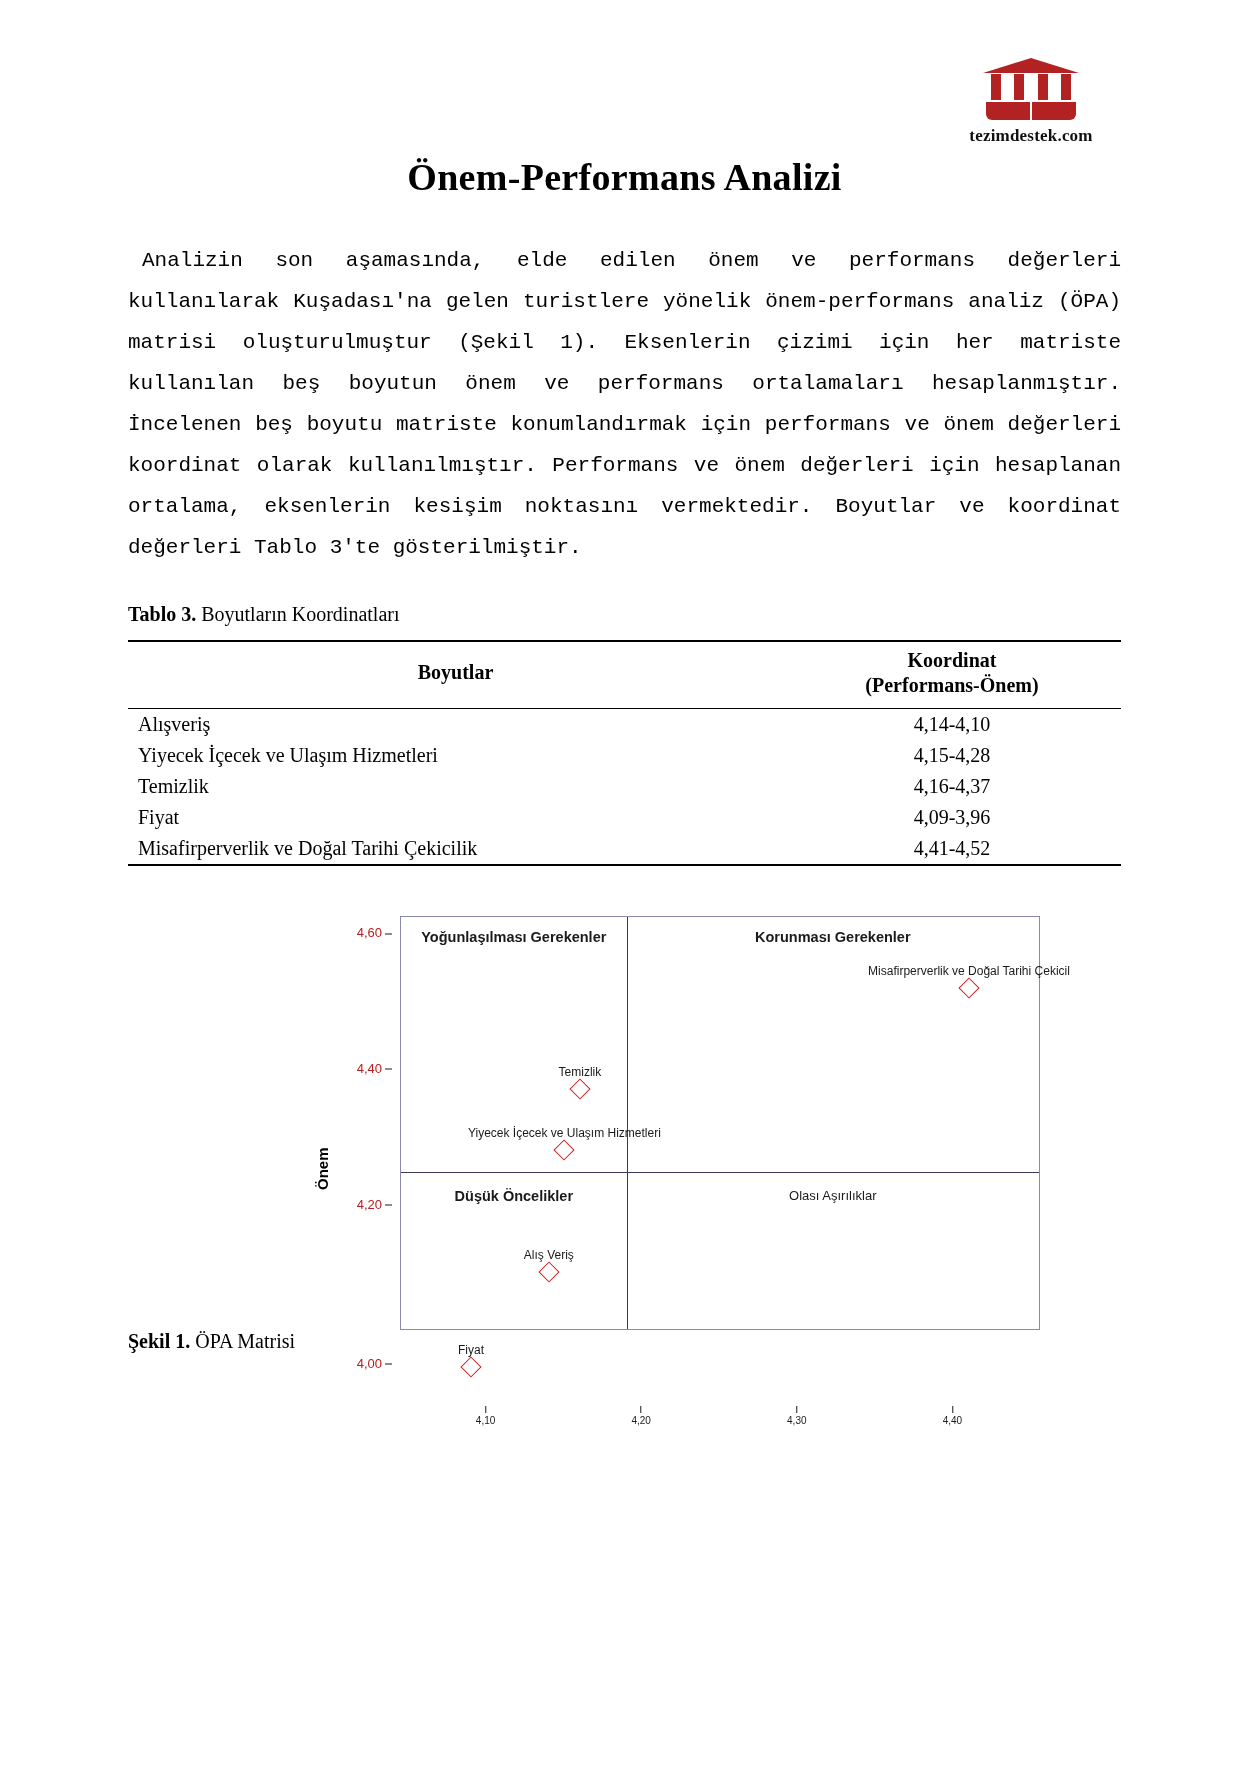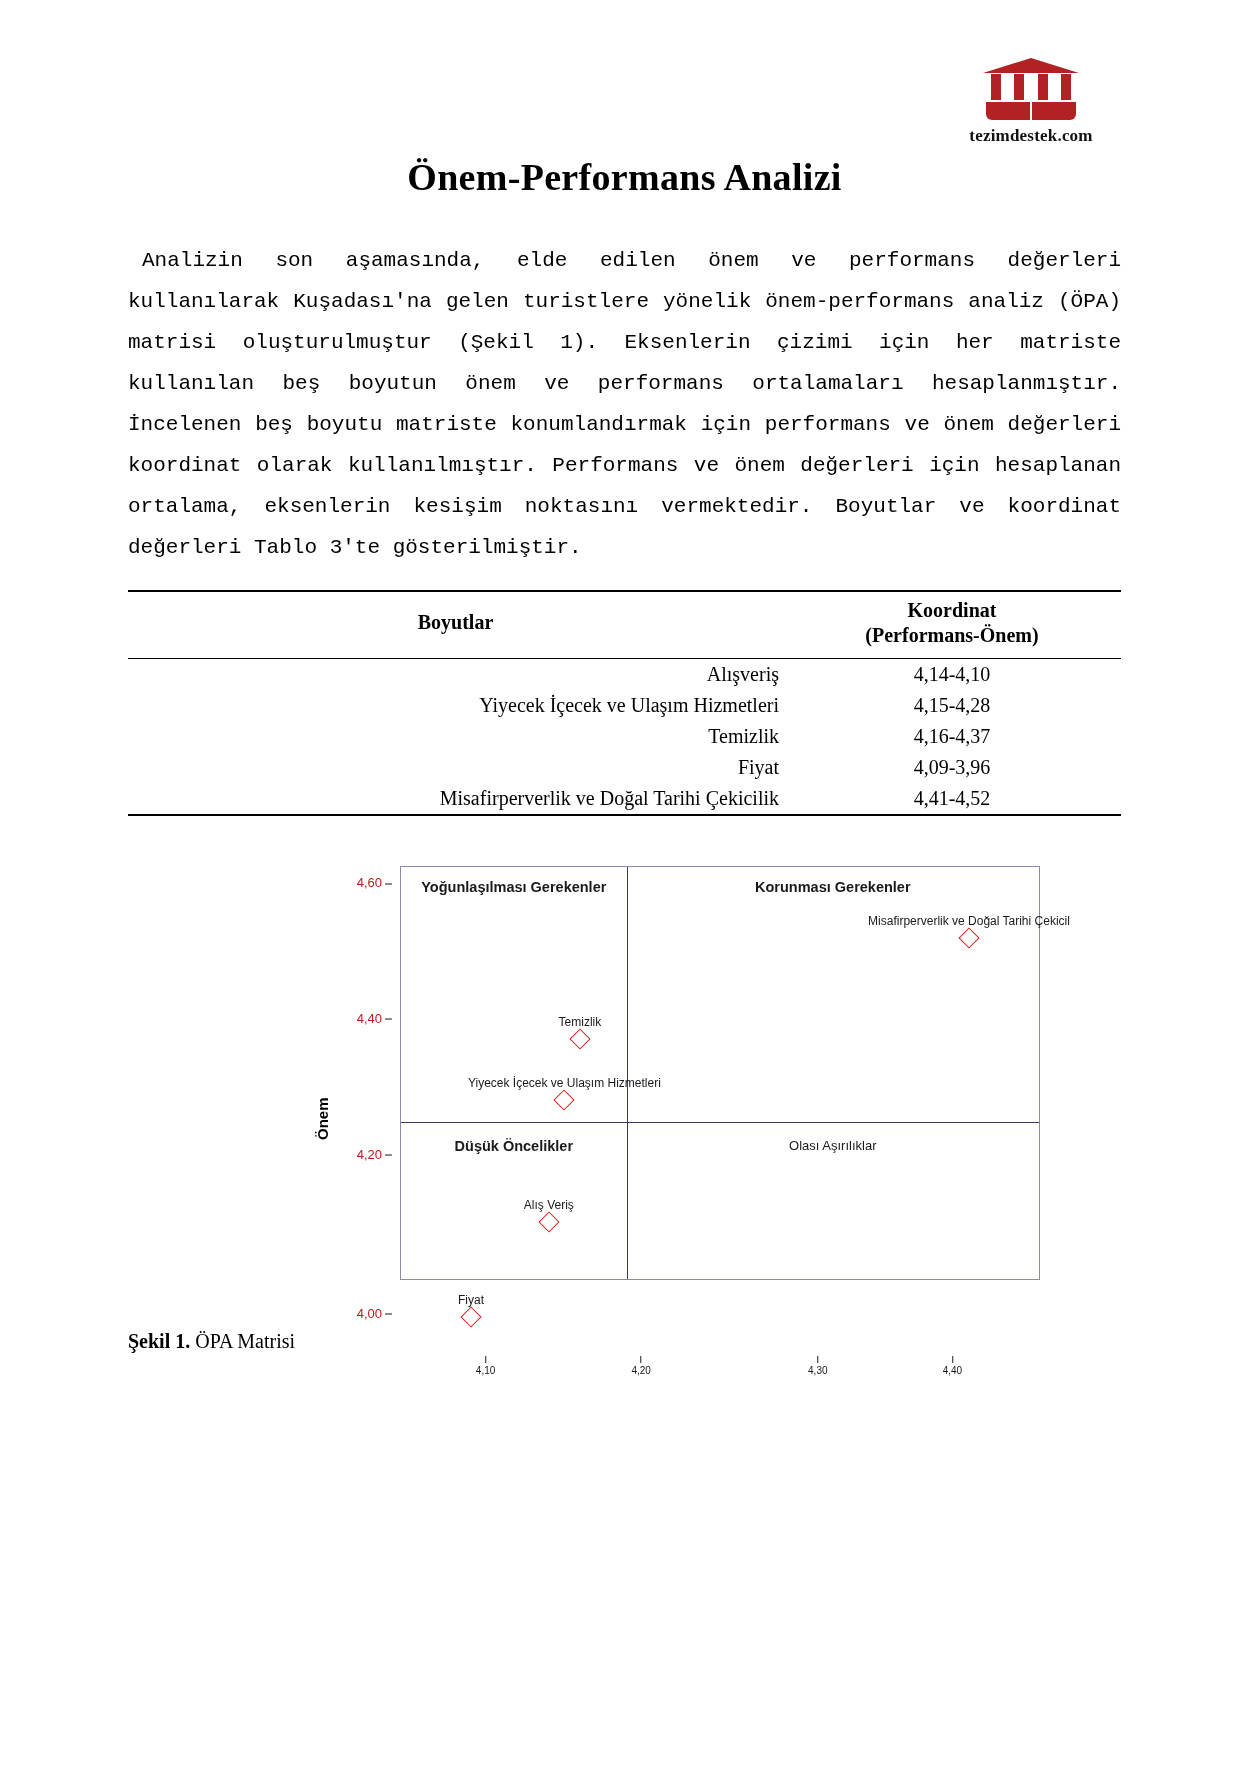--- a/index.html
+++ b/index.html
@@ -132,21 +132,21 @@
     border-top: 2px solid #000;
     border-bottom: 1px solid #000;
   }
   table.coord tbody tr:last-child {
     border-bottom: 2px solid #000;
   }
   table.coord td {
     padding: 4px 4px;
     font-size: 20px;
   }
-  table.coord td.dim { text-align: right; padding-left: 10px; }
+  table.coord td.dim { text-align: left; padding-left: 10px; }
   table.coord td.val { text-align: center; width: 330px; }
 
   
   .chart-wrap {
     margin-top: 40px;
     position: relative;
     width: 100%;
     height: 610px;
   }
   .chart-area {
@@ -273,20 +273,23 @@
         </div>
       <div class="logo-book"></div>
     </div>
     <div class="logo-text">tezimdestek.com</div>
   </div>
 
   <h1 class="doc-title">Önem-Performans Analizi</h1>
 
   <p class="body-par">Analizin son aşamasında, elde edilen önem ve performans değerleri kullanılarak Kuşadası'na gelen turistlere yönelik önem-performans analiz (ÖPA) matrisi oluşturulmuştur (Şekil 1). Eksenlerin çizimi için her matriste kullanılan beş boyutun önem ve performans ortalamaları hesaplanmıştır. İncelenen beş boyutu matriste konumlandırmak için performans ve önem değerleri koordinat olarak kullanılmıştır. Performans ve önem değerleri için hesaplanan ortalama, eksenlerin kesişim noktasını vermektedir. Boyutlar ve koordinat değerleri Tablo 3'te gösterilmiştir.</p>
 
+  <div class="table-caption">
+    <b>Tablo 3.</b><span> Boyutların Koordinatları</span>
+  </div>
 
   <table class="coord">
     <thead>
       <tr>
         <th>Boyutlar</th>
         <th>
           <div>Koordinat</div>
           <div>(Performans-Önem)</div>
         </th>
       </tr>
@@ -334,21 +337,21 @@
         <div class="pt" style="left: 70.0244px; top: 450.722px;"></div>
         <div class="pt-label" style="left: 70.0244px; top: 426.722px;">Fiyat</div>
       </div>
     <div class="axis-title-y" id="ytitle-pos" style="left: 186px; top: 284px;">Önem</div>
   <div class="ytick" style="left: 210px; top: 457px;"><span>4,00</span><span class="dash"></span></div>
       <div class="ytick" style="left: 210px; top: 298.056px;"><span>4,20</span><span class="dash"></span></div>
       <div class="ytick" style="left: 210px; top: 162.5px;"><span>4,40</span><span class="dash"></span></div>
       <div class="ytick" style="left: 210px; top: 26.9444px;"><span>4,60</span><span class="dash"></span></div>
       <div class="xtick" style="left: 357.585px; top: 500px;"><span class="dash"></span>4,10</div>
       <div class="xtick" style="left: 513.195px; top: 500px;"><span class="dash"></span>4,20</div>
-      <div class="xtick" style="left: 668.805px; top: 500px; margin-left: 21px;"><span class="dash"></span>4,30</div>
+      <div class="xtick" style="left: 668.805px; top: 500px;"><span class="dash"></span>4,30</div>
       <div class="xtick" style="left: 824.415px; top: 500px;"><span class="dash"></span>4,40</div>
     </div>
 
   <div class="fig-caption">
     <b>Şekil 1.</b><span> ÖPA Matrisi</span>
   </div>
 
 </div>
 
 </body></html>

